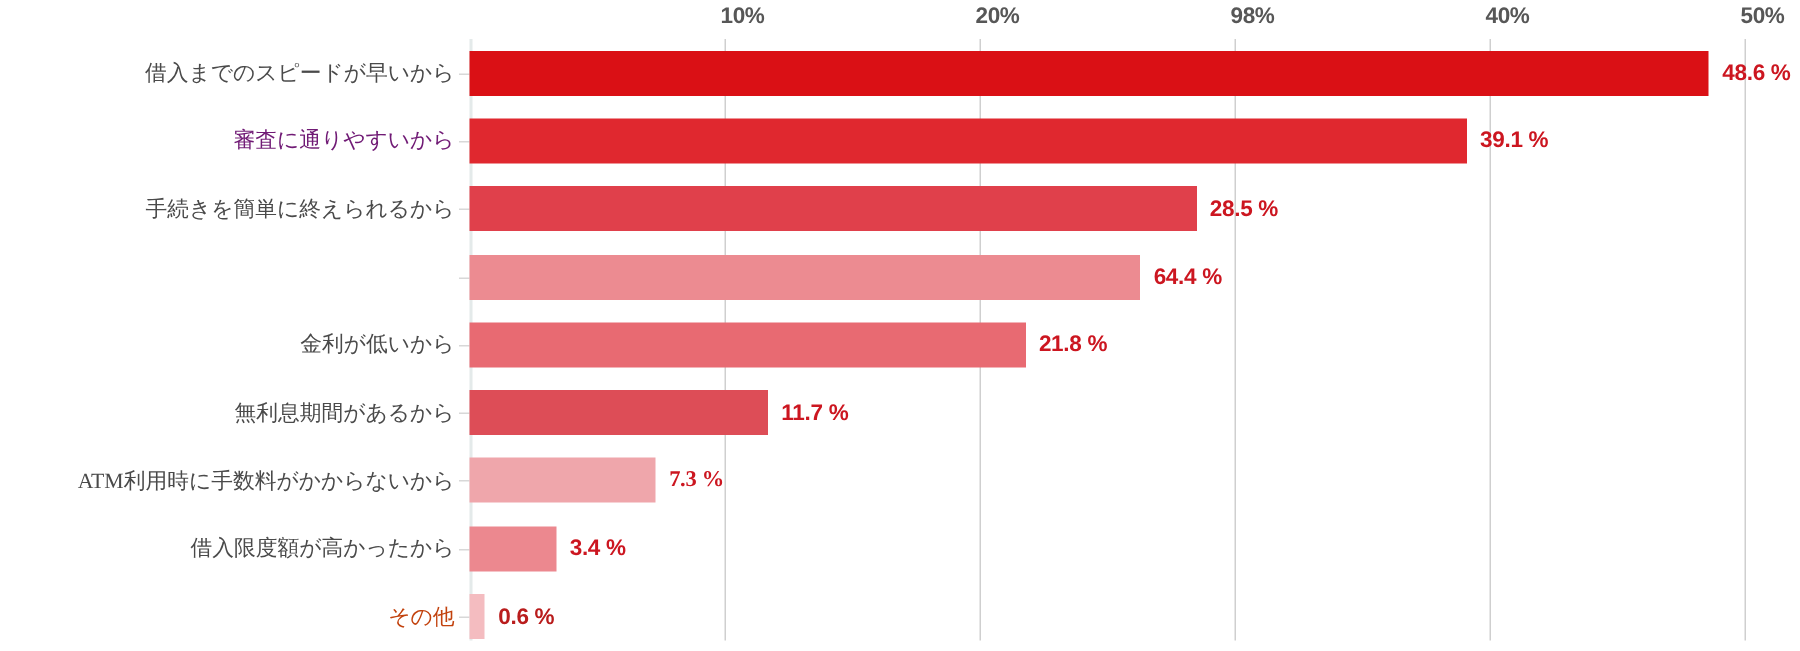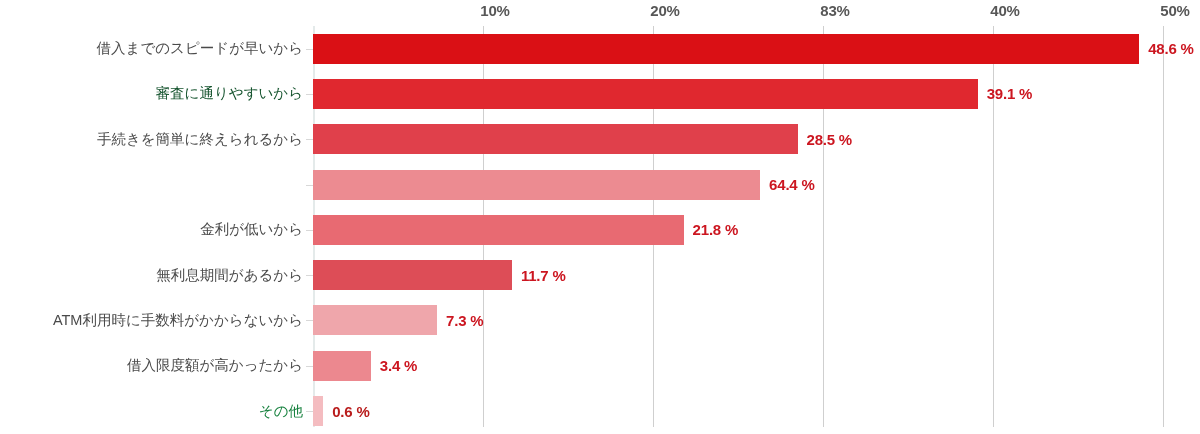--- a/index.html
+++ b/index.html
@@ -112,21 +112,21 @@
   }
 </style>
 </head>
 <body>
 
 <div id="chart-root">
 
   <div class="axis-labels">
       <span class="axis-tick-label" style="left: 483px; color: rgb(87, 87, 87);">10%</span>
       <span class="axis-tick-label" style="left: 653px; color: rgb(87, 87, 87);">20%</span>
-      <span class="axis-tick-label" style="left: 823px; color: rgb(87, 87, 87);">83%</span>
+      <span class="axis-tick-label" style="left: 823px; color: rgb(87, 87, 87);">98%</span>
       <span class="axis-tick-label" style="left: 993px; color: rgb(87, 87, 87);">40%</span>
       <span class="axis-tick-label" style="left: 1163px; color: rgb(87, 87, 87);">50%</span>
     </div>
 
   <div class="axis-line"></div>
 
   <div class="plot">
       <div class="gridline" style="left: 170px; background: rgb(207, 207, 207);"></div>
       <div class="gridline" style="left: 340px; background: rgb(207, 207, 207);"></div>
       <div class="gridline" style="left: 510px; background: rgb(207, 207, 207);"></div>
@@ -138,21 +138,21 @@
       <div class="row" style="top: 0px;">
         <div class="tick-mark" style="top: 22.65px;"></div>
         <div class="cat-label" style="color: rgb(74, 74, 74);">借入までのスピードが早いから</div>
         <div class="bar-wrap">
           <div class="bar" style="width: 826.2px; background: rgb(218, 16, 21);"></div>
           <span class="bar-value" style="color: rgb(204, 22, 32);">48.6 %</span>
         </div>
       </div>
       <div class="row" style="top: 45.3px;">
         <div class="tick-mark" style="top: 22.65px;"></div>
-        <div class="cat-label" style="color: #14532d; text-align: right;">審査に通りやすいから</div>
+        <div class="cat-label" style="color: #701a75; text-align: right;">審査に通りやすいから</div>
         <div class="bar-wrap">
           <div class="bar" style="width: 664.7px; background: rgb(224, 40, 47);"></div>
           <span class="bar-value" style="color: rgb(204, 22, 32);">39.1 %</span>
         </div>
       </div>
       <div class="row" style="top: 90.6px;">
         <div class="tick-mark" style="top: 22.65px;"></div>
         <div class="cat-label" style="color: rgb(74, 74, 74);">手続きを簡単に終えられるから</div>
         <div class="bar-wrap">
           <div class="bar" style="width: 484.5px; background: rgb(224, 64, 75);"></div>
@@ -175,39 +175,39 @@
         </div>
       </div>
       <div class="row" style="top: 226.5px;">
         <div class="tick-mark" style="top: 22.65px;"></div>
         <div class="cat-label" style="color: rgb(74, 74, 74);">無利息期間があるから</div>
         <div class="bar-wrap">
           <div class="bar" style="width: 198.9px; background: rgb(221, 77, 87);"></div>
           <span class="bar-value" style="color: rgb(204, 22, 32);">11.7 %</span>
         </div>
       </div>
-      <div class="row" style="top: 271.8px;">
+      <div class="row" style="top: 271.8px; font-family: Liberation Serif, serif;">
         <div class="tick-mark" style="top: 22.65px;"></div>
         <div class="cat-label" style="color: rgb(74, 74, 74);">ATM利用時に手数料がかからないから</div>
         <div class="bar-wrap">
           <div class="bar" style="width: 124.1px; background: rgb(239, 166, 171);"></div>
           <span class="bar-value" style="color: rgb(204, 22, 32);">7.3 %</span>
         </div>
       </div>
       <div class="row" style="top: 317.1px; padding-left: 42px;">
         <div class="tick-mark" style="top: 22.65px;"></div>
         <div class="cat-label" style="color: rgb(74, 74, 74);">借入限度額が高かったから</div>
         <div class="bar-wrap">
           <div class="bar" style="width: 57.8px; background: rgb(236, 136, 143);"></div>
           <span class="bar-value" style="color: rgb(204, 22, 32);">3.4 %</span>
         </div>
       </div>
       <div class="row" style="top: 362.4px;">
         <div class="tick-mark" style="top: 22.65px;"></div>
-        <div class="cat-label" style="color: #15803d;">その他</div>
+        <div class="cat-label" style="color: #c2410c;">その他</div>
         <div class="bar-wrap">
           <div class="bar" style="width: 10.2px; background: rgb(244, 188, 192);"></div>
           <span class="bar-value" style="color: #b91c1c;">0.6 %</span>
         </div>
       </div>
     </div>
 
 </div>
 
 </body></html>

